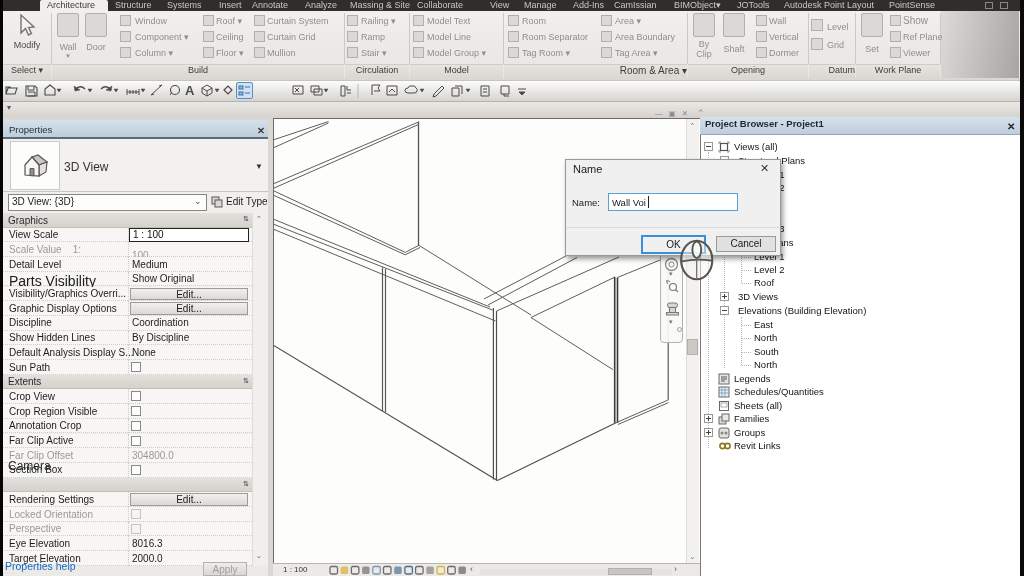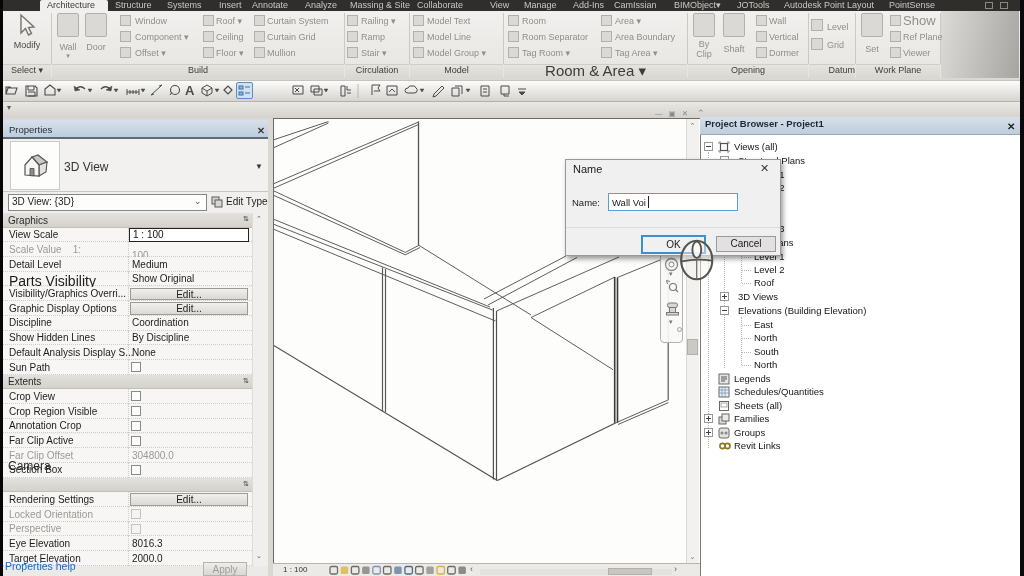--- a/index.html
+++ b/index.html
@@ -28,21 +28,21 @@
 <div class="a" style="left:0;top:11px;width:1024px;height:67px;background:linear-gradient(#f1f0ee,#e7e5e1)"></div>
 <div class="a" style="left:3px;top:64px;width:48px;height:14px;background:linear-gradient(#e6e4e0,#d9d7d2);border-top:1px solid #cfcdc8"></div>
 <div class="a" style="left:3px;top:64px;width:48px;height:13px;font-size:9px;color:#3d3c3a;text-align:center;line-height:13px">Select ▾</div>
 <div class="a" style="left:52px;top:64px;width:292px;height:14px;background:linear-gradient(#e6e4e0,#d9d7d2);border-top:1px solid #cfcdc8"></div>
 <div class="a" style="left:52px;top:64px;width:292px;height:13px;font-size:9px;color:#3d3c3a;text-align:center;line-height:13px">Build</div>
 <div class="a" style="left:345px;top:64px;width:64px;height:14px;background:linear-gradient(#e6e4e0,#d9d7d2);border-top:1px solid #cfcdc8"></div>
 <div class="a" style="left:345px;top:64px;width:64px;height:13px;font-size:9px;color:#3d3c3a;text-align:center;line-height:13px">Circulation</div>
 <div class="a" style="left:410px;top:64px;width:93px;height:14px;background:linear-gradient(#e6e4e0,#d9d7d2);border-top:1px solid #cfcdc8"></div>
 <div class="a" style="left:410px;top:64px;width:93px;height:13px;font-size:9px;color:#3d3c3a;text-align:center;line-height:13px">Model</div>
 <div class="a" style="left:504px;top:64px;width:183px;height:14px;background:linear-gradient(#e6e4e0,#d9d7d2);border-top:1px solid #cfcdc8"></div>
-<div class="a" style="left:504px;top:64px;width:183px;height:13px;font-size:15px;color:#3d3c3a;text-align:center;line-height:13px">Room &amp; Area ▾</div>
+<div class="a" style="left:504px;top:64px;width:183px;height:13px;font-size:10px;color:#3d3c3a;text-align:right;line-height:13px">Room &amp; Area ▾</div>
 <div class="a" style="left:688px;top:64px;width:120px;height:14px;background:linear-gradient(#e6e4e0,#d9d7d2);border-top:1px solid #cfcdc8"></div>
 <div class="a" style="left:688px;top:64px;width:120px;height:13px;font-size:9px;color:#3d3c3a;text-align:center;line-height:13px">Opening</div>
 <div class="a" style="left:809px;top:64px;width:46px;height:14px;background:linear-gradient(#e6e4e0,#d9d7d2);border-top:1px solid #cfcdc8"></div>
 <div class="a" style="left:809px;top:64px;width:46px;height:13px;font-size:9px;color:#3d3c3a;text-align:right;line-height:13px">Datum</div>
 <div class="a" style="left:856px;top:64px;width:84px;height:14px;background:linear-gradient(#e6e4e0,#d9d7d2);border-top:1px solid #cfcdc8"></div>
 <div class="a" style="left:856px;top:64px;width:84px;height:13px;font-size:9px;color:#3d3c3a;text-align:center;line-height:13px">Work Plane</div>
 <div class="a" style="left:51px;top:13px;width:1px;height:51px;background:#cbc9c4"></div>
 <div class="a" style="left:344px;top:13px;width:1px;height:51px;background:#cbc9c4"></div>
 <div class="a" style="left:409px;top:13px;width:1px;height:51px;background:#cbc9c4"></div>
 <div class="a" style="left:503px;top:13px;width:1px;height:51px;background:#cbc9c4"></div>
@@ -58,21 +58,21 @@
 <div class="a" style="left:57px;top:13px;width:22px;height:24px;border:1px solid #b2b0ac;background:#dbd9d5;border-radius:2px"></div>
 <div class="a" style="left:43px;top:42px;width:50px;font-size:9px;color:#908e8a;text-align:center">Wall</div>
 <div class="a" style="left:58px;top:52px;width:20px;font-size:7px;color:#908e8a;text-align:center">▾</div>
 <div class="a" style="left:85px;top:13px;width:22px;height:24px;border:1px solid #b2b0ac;background:#dbd9d5;border-radius:2px"></div>
 <div class="a" style="left:71px;top:42px;width:50px;font-size:9px;color:#908e8a;text-align:center">Door</div>
 <div class="a" style="left:120px;top:15px;width:11px;height:11px;border:1px solid #b2b0ac;background:#dbd9d5"></div>
 <div class="a tx" style="left:135px;top:13px;height:16px;font-size:9px;color:#908e8a;line-height:16px">Window</div>
 <div class="a" style="left:120px;top:31px;width:11px;height:11px;border:1px solid #b2b0ac;background:#dbd9d5"></div>
 <div class="a tx" style="left:135px;top:29px;height:16px;font-size:9px;color:#908e8a;line-height:16px">Component ▾</div>
 <div class="a" style="left:120px;top:47px;width:11px;height:11px;border:1px solid #b2b0ac;background:#dbd9d5"></div>
-<div class="a tx" style="left:135px;top:45px;height:16px;font-size:9px;color:#908e8a;line-height:16px">Offset ▾</div>
+<div class="a tx" style="left:135px;top:45px;height:16px;font-size:9px;color:#908e8a;line-height:16px">Column ▾</div>
 <div class="a" style="left:203px;top:15px;width:11px;height:11px;border:1px solid #b2b0ac;background:#dbd9d5"></div>
 <div class="a tx" style="left:216px;top:13px;height:16px;font-size:9px;color:#908e8a;line-height:16px">Roof ▾</div>
 <div class="a" style="left:203px;top:31px;width:11px;height:11px;border:1px solid #b2b0ac;background:#dbd9d5"></div>
 <div class="a tx" style="left:216px;top:29px;height:16px;font-size:9px;color:#908e8a;line-height:16px">Ceiling</div>
 <div class="a" style="left:203px;top:47px;width:11px;height:11px;border:1px solid #b2b0ac;background:#dbd9d5"></div>
 <div class="a tx" style="left:216px;top:45px;height:16px;font-size:9px;color:#908e8a;line-height:16px">Floor ▾</div>
 <div class="a" style="left:254px;top:15px;width:11px;height:11px;border:1px solid #b2b0ac;background:#dbd9d5"></div>
 <div class="a tx" style="left:267px;top:13px;height:16px;font-size:9px;color:#908e8a;line-height:16px">Curtain System</div>
 <div class="a" style="left:254px;top:31px;width:11px;height:11px;border:1px solid #b2b0ac;background:#dbd9d5"></div>
 <div class="a tx" style="left:267px;top:29px;height:16px;font-size:9px;color:#908e8a;line-height:16px">Curtain Grid</div>
@@ -113,21 +113,21 @@
 <div class="a tx" style="left:769px;top:29px;height:16px;font-size:9px;color:#908e8a;line-height:16px">Vertical</div>
 <div class="a" style="left:756px;top:47px;width:11px;height:11px;border:1px solid #b2b0ac;background:#dbd9d5"></div>
 <div class="a tx" style="left:769px;top:45px;height:16px;font-size:9px;color:#908e8a;line-height:16px">Dormer</div>
 <div class="a" style="left:811px;top:19px;width:12px;height:12px;border:1px solid #b2b0ac;background:#dbd9d5"></div>
 <div class="a tx" style="left:827px;top:22px;height:12px;font-size:9px;color:#908e8a">Level</div>
 <div class="a" style="left:811px;top:38px;width:12px;height:12px;border:1px solid #b2b0ac;background:#dbd9d5"></div>
 <div class="a tx" style="left:827px;top:40px;height:12px;font-size:9px;color:#908e8a">Grid</div>
 <div class="a" style="left:861px;top:13px;width:22px;height:24px;border:1px solid #b2b0ac;background:#dbd9d5;border-radius:2px"></div>
 <div class="a" style="left:847px;top:44px;width:50px;font-size:9px;color:#908e8a;text-align:center">Set</div>
 <div class="a" style="left:890px;top:15px;width:11px;height:11px;border:1px solid #b2b0ac;background:#dbd9d5"></div>
-<div class="a tx" style="left:903px;top:13px;height:16px;font-size:13px;color:#908e8a;line-height:16px">Show</div>
+<div class="a tx" style="left:903px;top:13px;height:16px;font-size:10px;color:#908e8a;line-height:16px">Show</div>
 <div class="a" style="left:890px;top:31px;width:11px;height:11px;border:1px solid #b2b0ac;background:#dbd9d5"></div>
 <div class="a tx" style="left:903px;top:29px;height:16px;font-size:9px;color:#908e8a;line-height:16px">Ref Plane</div>
 <div class="a" style="left:890px;top:47px;width:11px;height:11px;border:1px solid #b2b0ac;background:#dbd9d5"></div>
 <div class="a tx" style="left:903px;top:45px;height:16px;font-size:9px;color:#908e8a;line-height:16px">Viewer</div>
 <div class="a" style="left:0;top:80px;width:1024px;height:22px;background:linear-gradient(#fcfcfb,#d6d4d0);border-top:1px solid #c6c4c0;border-bottom:1px solid #b4b2ae"></div>
 <svg class="a" style="left:0;top:80px" width="1024" height="22" viewBox="0 0 1024 22">
 <path d="M6 14 L8 8 L17 8 L15 14 Z M6 14 L6 7 L10 7 L11 8" stroke="#4c4b49" stroke-width="1.1" fill="none"></path>
 <path d="M26 6 h9 l2 2 v8 h-11 z" stroke="#4c4b49" stroke-width="1.1" fill="none"></path>
 <path d="M28 6 v4 h6 v-4 M28 12 h7 v4 h-7" stroke="#4c4b49" stroke-width="1" fill="none"></path>
 <path d="M45 9 l5 -4 l5 4 v6 h-10 z" stroke="#4c4b49" stroke-width="1.1" fill="none"></path>

